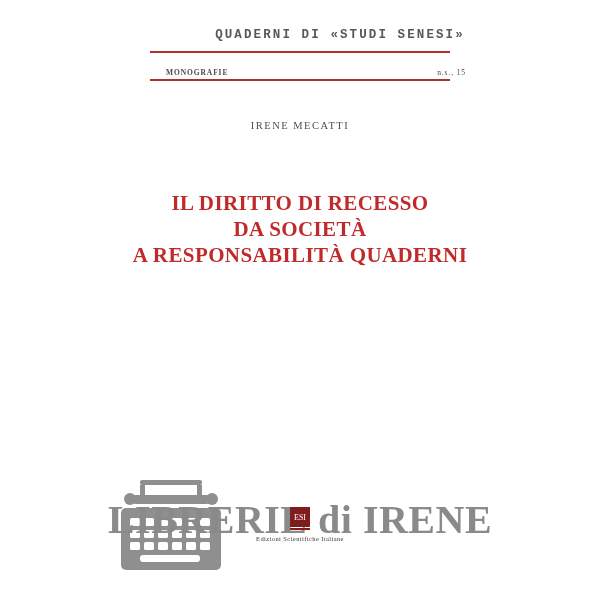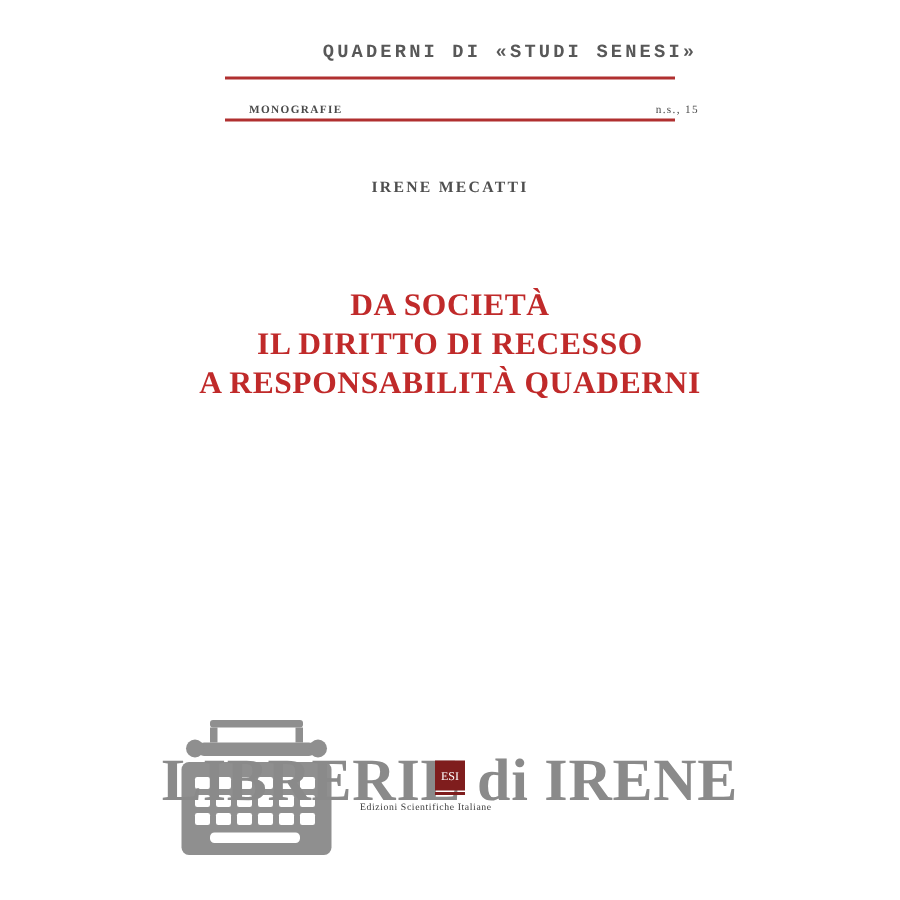--- a/index.html
+++ b/index.html
@@ -77,21 +77,21 @@
   }
 
   
   .author {
     position: absolute;
     top: 120px;
     left: 0;
     width: 600px;
     text-align: center;
     font-family: "Liberation Serif", serif;
-    font-weight: bold;
+    font-weight: normal;
     font-size: 10.5px;
     letter-spacing: 1.5px;
     color: #4f4f4f;
     white-space: nowrap;
   }
 
   
   .title-block {
     position: absolute;
     top: 190px;
@@ -139,21 +139,21 @@
   .wm-text .it {
     font-weight: bold;
   }
 
   
   .publisher {
     position: absolute;
     left: 240px;
     top: 505px;
     width: 120px;
-    text-align: left;
+    text-align: center;
   }
   .pub-mark {
     margin: 0 auto;
     width: 26px;
     height: 28px;
   }
   .pub-name {
     margin-top: 2px;
     font-family: "Liberation Serif", serif;
     font-size: 6.5px;
@@ -174,22 +174,22 @@
   <div class="subline">
     <span class="left">MONOGRAFIE</span>
     <span class="right">n.s., 15</span>
   </div>
 
   <div class="rule rule-bottom"></div>
 
   <div class="author">IRENE MECATTI</div>
 
   <div class="title-block">
+    <span class="line">IL DIRITTO DI RECESSO</span>
     <span class="line">DA SOCIETÀ</span>
-    <span class="line">IL DIRITTO DI RECESSO</span>
     <span class="line">A RESPONSABILITÀ QUADERNI</span>
   </div>
 
   <div class="watermark">
 
     <div class="typewriter">
       <svg width="110" height="95" viewBox="0 0 110 95" xmlns="http://www.w3.org/2000/svg">
         <g fill="#8f8f8f">
 
           <rect x="22" y="2" width="62" height="5" rx="2"></rect>

